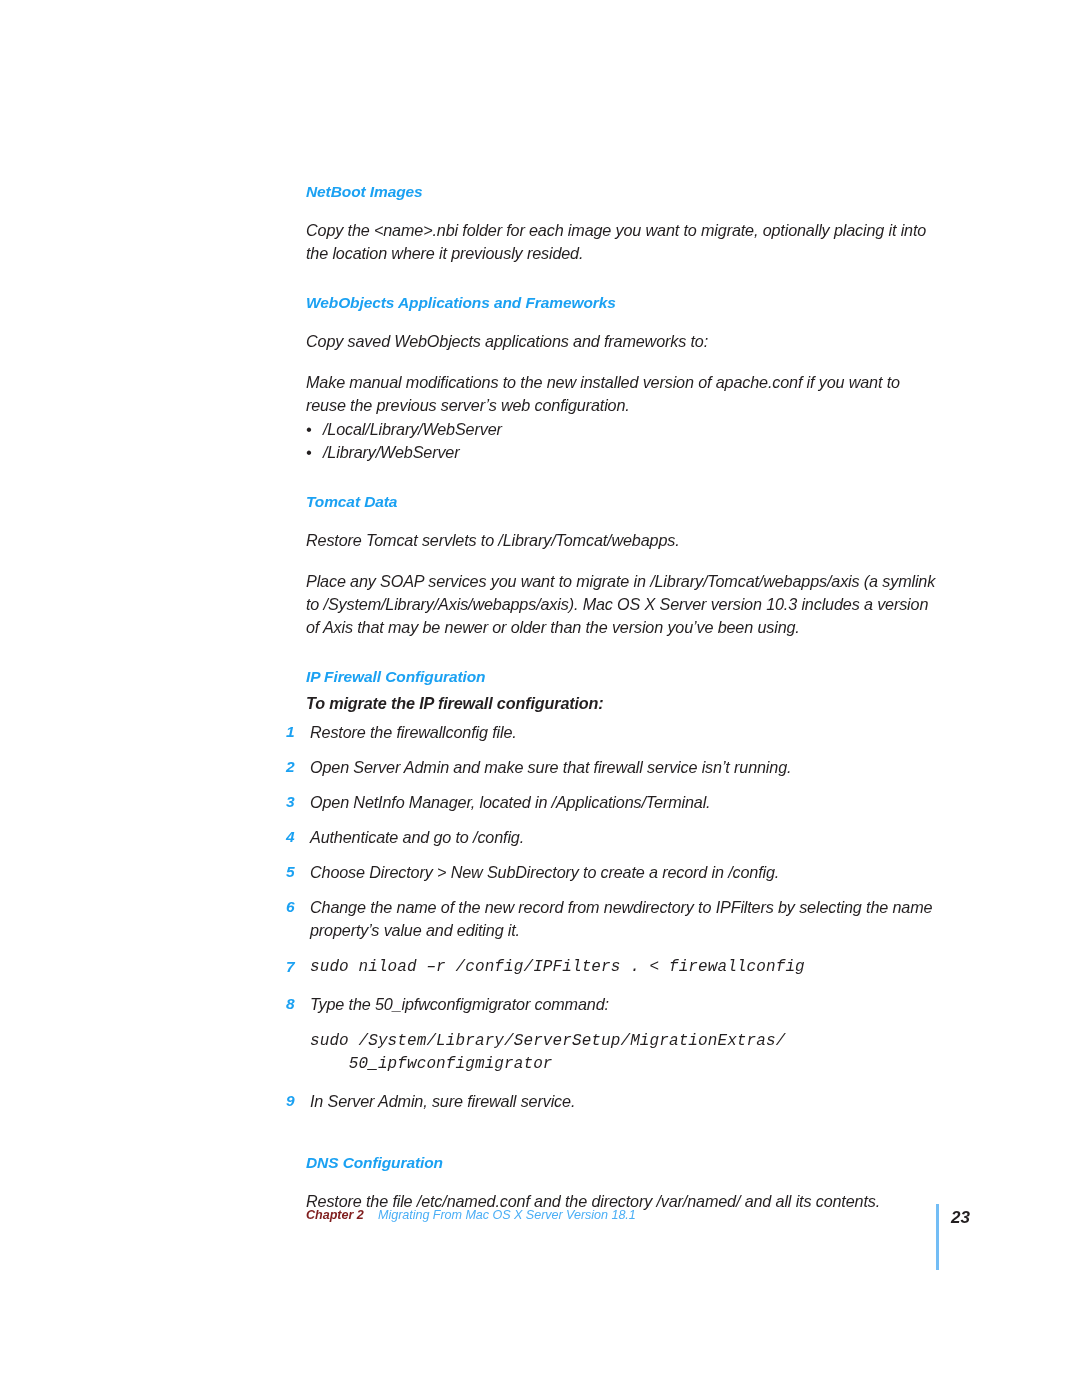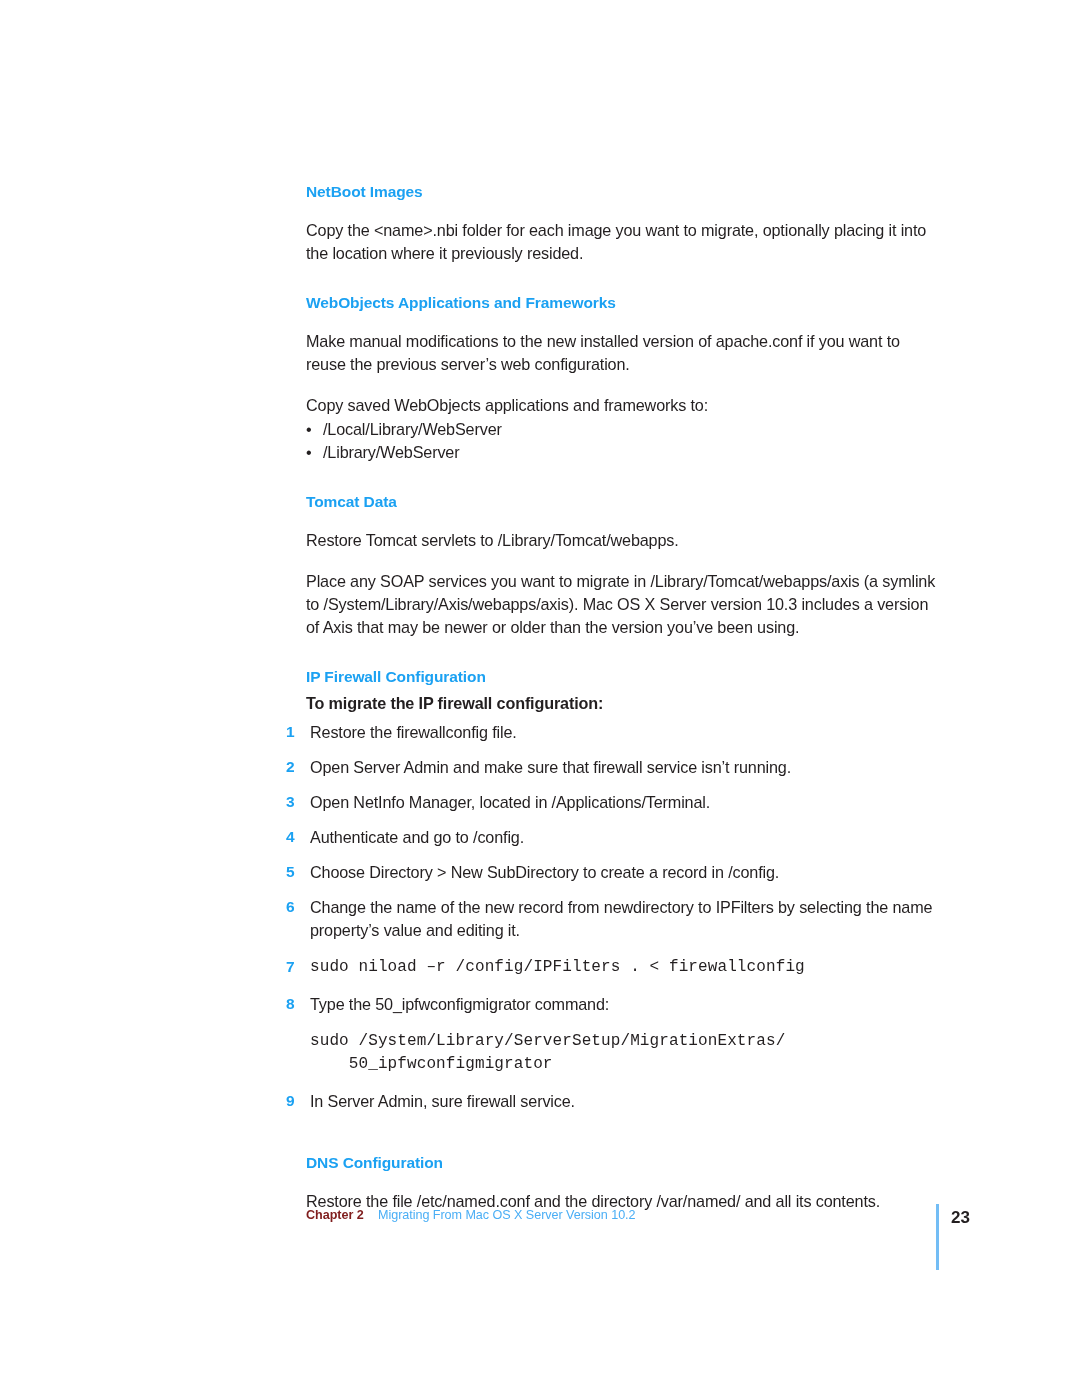--- a/index.html
+++ b/index.html
@@ -15,20 +15,21 @@
     color: #231f20;
     -webkit-font-smoothing: antialiased;
   }
 
   .page {
     position: absolute;
     left: 0; top: 0;
     width: 1080px;
     height: 1344px;
     overflow: hidden;
+    font-style: italic;
   }
 
   
   .content {
     position: absolute;
     left: 306px;
     top: 182px;
     width: 630px;
   }
 
@@ -164,22 +165,22 @@
 <div class="page">
 
   <div class="content">
 
     <h2 class="section-heading">NetBoot Images</h2>
     <p class="body-text">Copy the &lt;name&gt;.nbi folder for each image you want to migrate, optionally placing it into the location where it previously resided.</p>
 
     <div class="block-gap-lg"></div>
 
     <h2 class="section-heading">WebObjects Applications and Frameworks</h2>
+    <p class="body-text">Copy saved WebObjects applications and frameworks to:</p>
     <p class="body-text">Make manual modifications to the new installed version of apache.conf if you want to reuse the previous server’s web configuration.</p>
-    <p class="body-text">Copy saved WebObjects applications and frameworks to:</p>
 
     <ul class="bullets">
       <li>
         <span class="bullet-dot">•</span>
         <span>/Local/Library/WebServer</span>
       </li>
       <li>
         <span class="bullet-dot">•</span>
         <span>/Library/WebServer</span>
       </li>
@@ -239,18 +240,18 @@
 
     <div class="block-gap-lg"></div>
 
     <h2 class="section-heading">DNS Configuration</h2>
     <p class="body-text">Restore the file /etc/named.conf and the directory /var/named/ and all its contents.</p>
 
   </div>
 
   <div class="footer">
     <span class="footer-chapter">Chapter 2</span>
-    <span class="footer-title">Migrating From Mac OS X Server Version 10.2</span>
+    <span class="footer-title">Migrating From Mac OS X Server Version 18.1</span>
     <span class="footer-rule"></span>
     <span class="footer-pagenum">23</span>
   </div>
 
 </div>
 
 </body></html>

